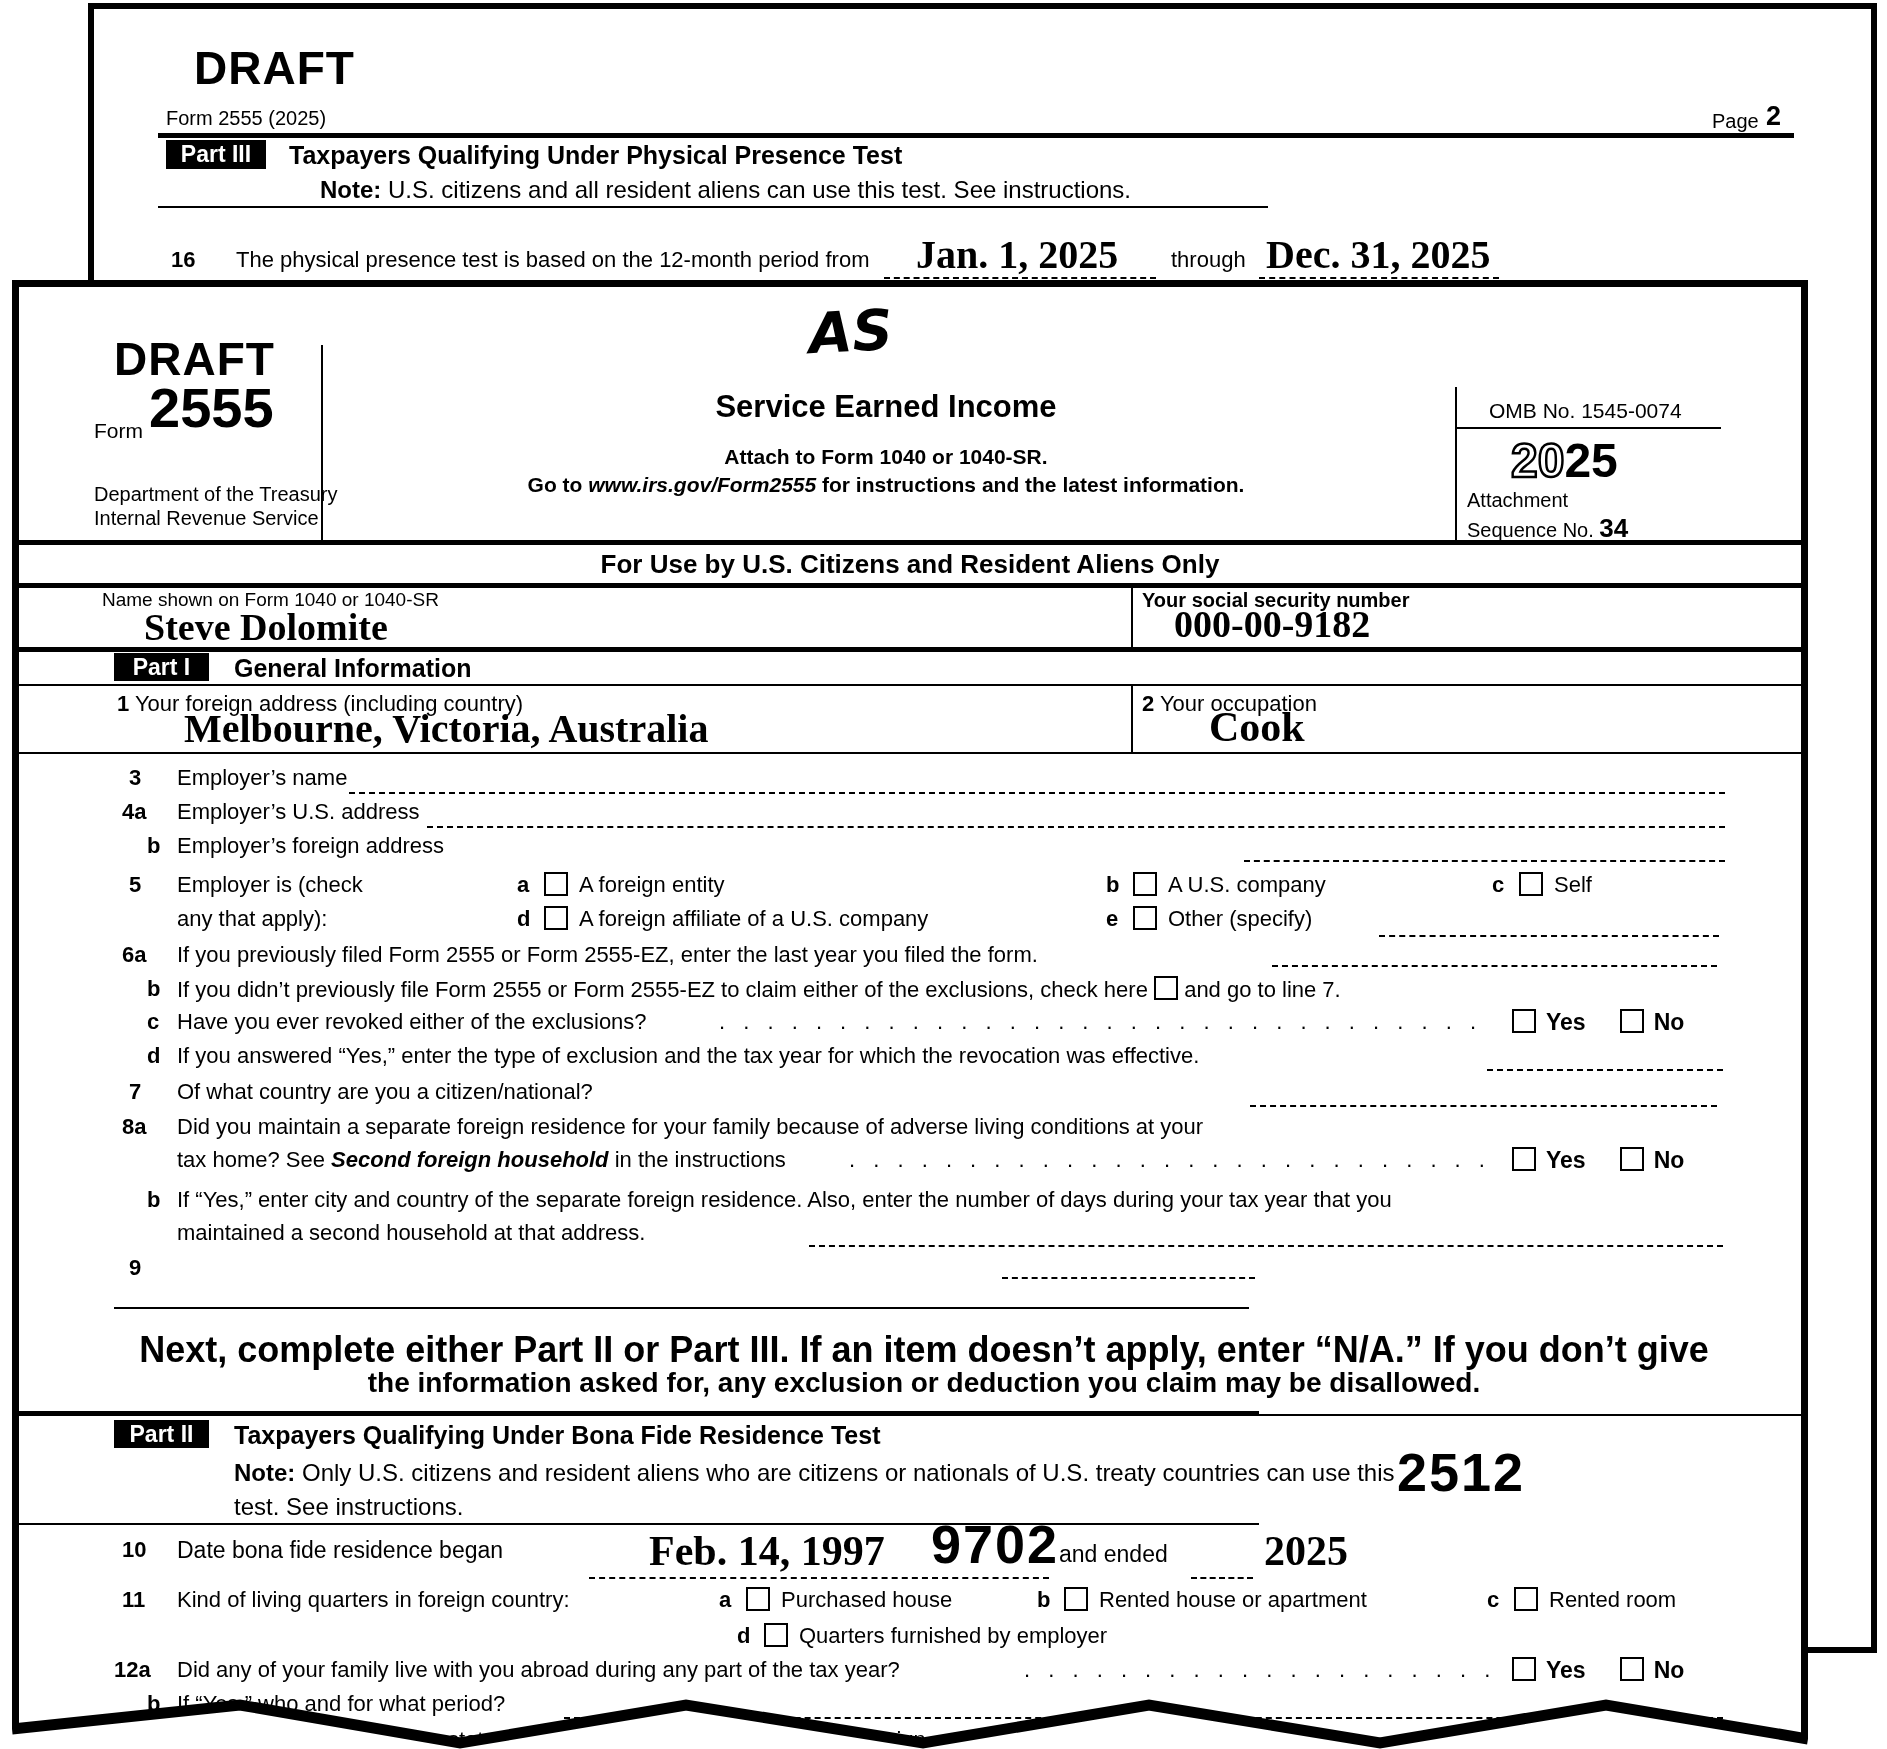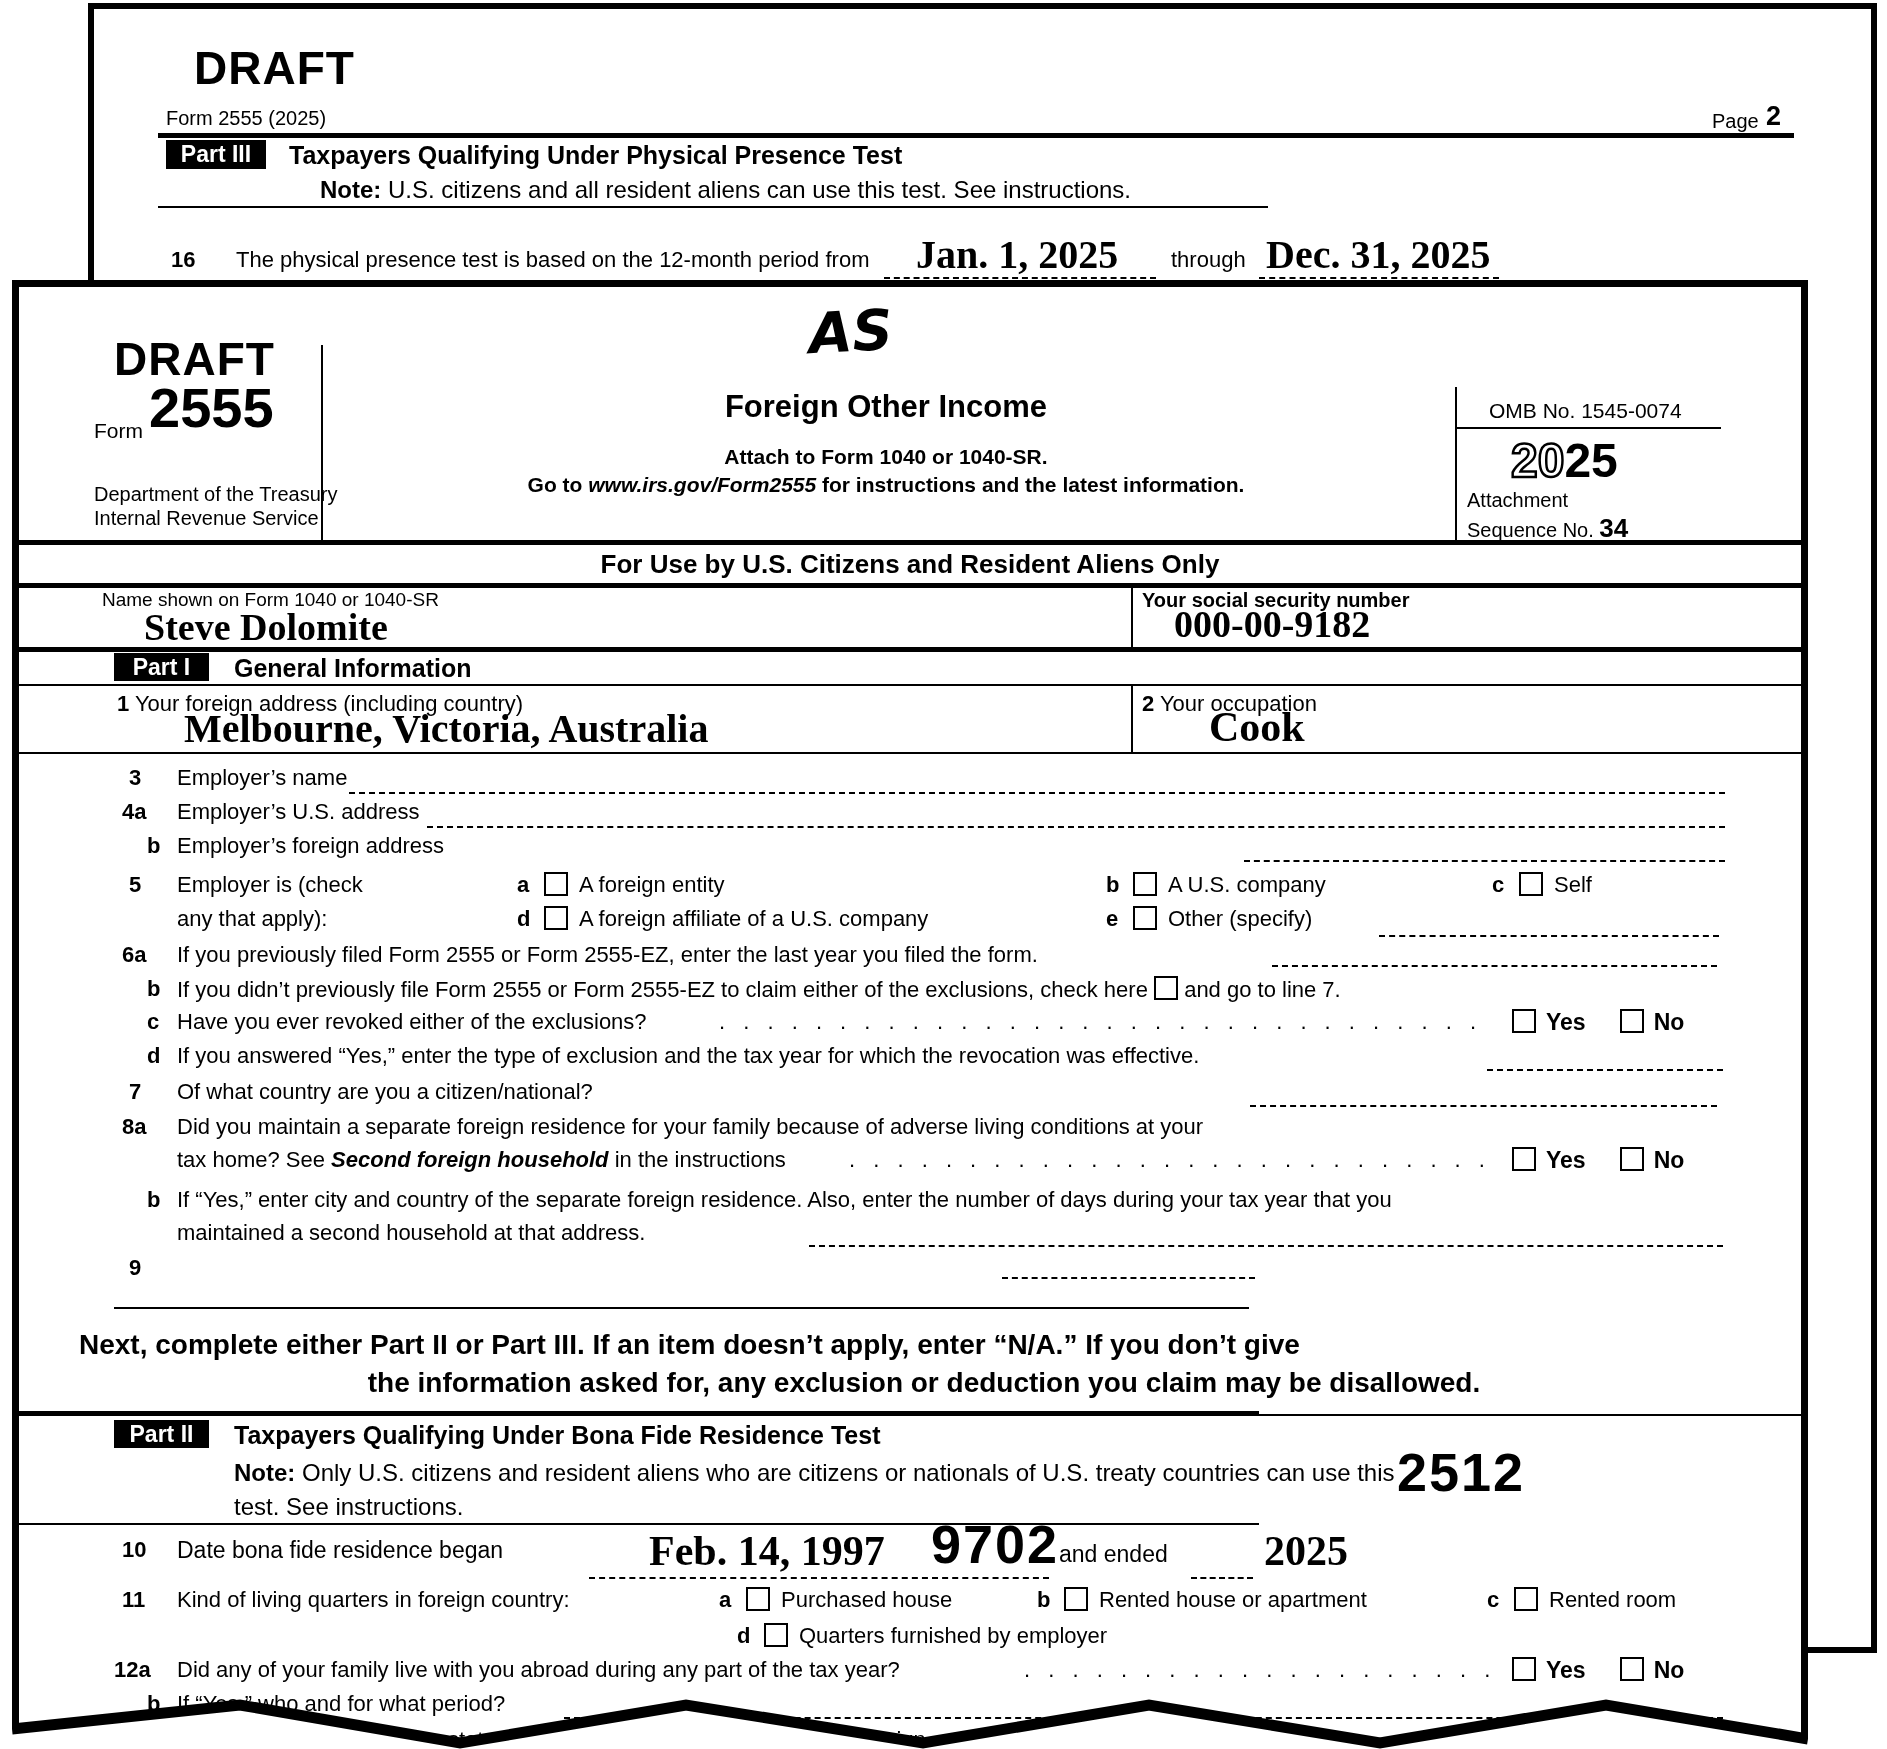--- a/index.html
+++ b/index.html
@@ -63,21 +63,21 @@
   <div class="a page" style="left:12px;top:280px;width:1796px;height:1469px;border-bottom:none;z-index:2;">
 
     <div class="a b" style="left:95px;top:45px;font-size:46px;letter-spacing:1px;">DRAFT</div>
     <div class="a" style="left:75px;top:132px;font-size:21px;">Form</div>
     <div class="a b" style="left:130px;top:88px;font-size:56px;">2555</div>
     <div class="a sm" style="left:75px;top:196px;font-size:20px;">Department of the Treasury</div>
     <div class="a sm" style="left:75px;top:220px;font-size:20px;">Internal Revenue Service</div>
     <div class="a vline" style="left:302px;top:58px;height:195px;"></div>
 
     <div class="a b" style="left:790px;top:12px;font-size:56px;font-style:italic;font-family:'DejaVu Sans',sans-serif;transform:rotate(-3deg);">AS</div>
-    <div class="a b" style="left:300px;top:102px;width:1134px;text-align:center;font-size:31px;">Foreign Other Income</div>
+    <div class="a b" style="left:300px;top:102px;width:1134px;text-align:center;font-size:31px;">Service Earned Income</div>
     <div class="a b" style="left:300px;top:158px;width:1134px;text-align:center;font-size:21px;">Attach to Form 1040 or 1040-SR.</div>
     <div class="a b" style="left:300px;top:186px;width:1134px;text-align:center;font-size:21px;">
       <span>Go to </span><span style="font-style:italic;">www.irs.gov/Form2555</span><span> for instructions and the latest information.</span>
     </div>
 
     <div class="a vline" style="left:1436px;top:100px;height:153px;"></div>
     <div class="a sm" style="left:1470px;top:112px;font-size:21px;">OMB No. 1545-0074</div>
     <div class="a rule" style="left:1436px;top:140px;width:266px;height:2px;"></div>
     <div class="a b" style="left:1492px;top:146px;font-size:48px;">
       <span class="outline20">20</span><span>25</span>
@@ -185,21 +185,21 @@
 
     <div class="a num" style="left:128px;top:900px;">b</div>
     <div class="a lbl" style="left:158px;top:900px;">If “Yes,” enter city and country of the separate foreign residence. Also, enter the number of days during your tax year that you</div>
     <div class="a lbl" style="left:158px;top:933px;">maintained a second household at that address.</div>
     <div class="a dash" style="left:790px;top:958px;width:914px;"></div>
 
     <div class="a num" style="left:110px;top:968px;">9</div>
     <div class="a dash" style="left:983px;top:990px;width:253px;"></div>
 
     <div class="a rule" style="left:95px;top:1020px;width:1135px;height:2px;"></div>
-    <div class="a b" style="left:60px;top:1042px;width:1690px;text-align:left;font-size:28px;">Next, complete either Part II or Part III. If an item doesn’t apply, enter “N/A.” If you don’t give</div>
+    <div class="a b" style="left:60px;top:1042px;width:1690px;text-align:center;font-size:36px;">Next, complete either Part II or Part III. If an item doesn’t apply, enter “N/A.” If you don’t give</div>
     <div class="a b" style="left:60px;top:1080px;width:1690px;text-align:center;font-size:28px;">the information asked for, any exclusion or deduction you claim may be disallowed.</div>
 
     <div class="a rule" style="left:0;top:1124px;width:1240px;height:4px;"></div>
     <div class="a rule" style="left:0;top:1127px;width:1782px;height:2px;"></div>
     <div class="a partbox" style="left:95px;top:1133px;width:95px;height:28px;">Part II</div>
     <div class="a ptitle" style="left:215px;top:1134px;text-align:center;">Taxpayers Qualifying Under Bona Fide Residence Test</div>
     <div class="a lbl" style="left:215px;top:1172px;font-size:24px;">
       <span class="b">Note:</span>
       <span>Only U.S. citizens and resident aliens who are citizens or nationals of U.S. treaty countries can use this</span>
     </div>

